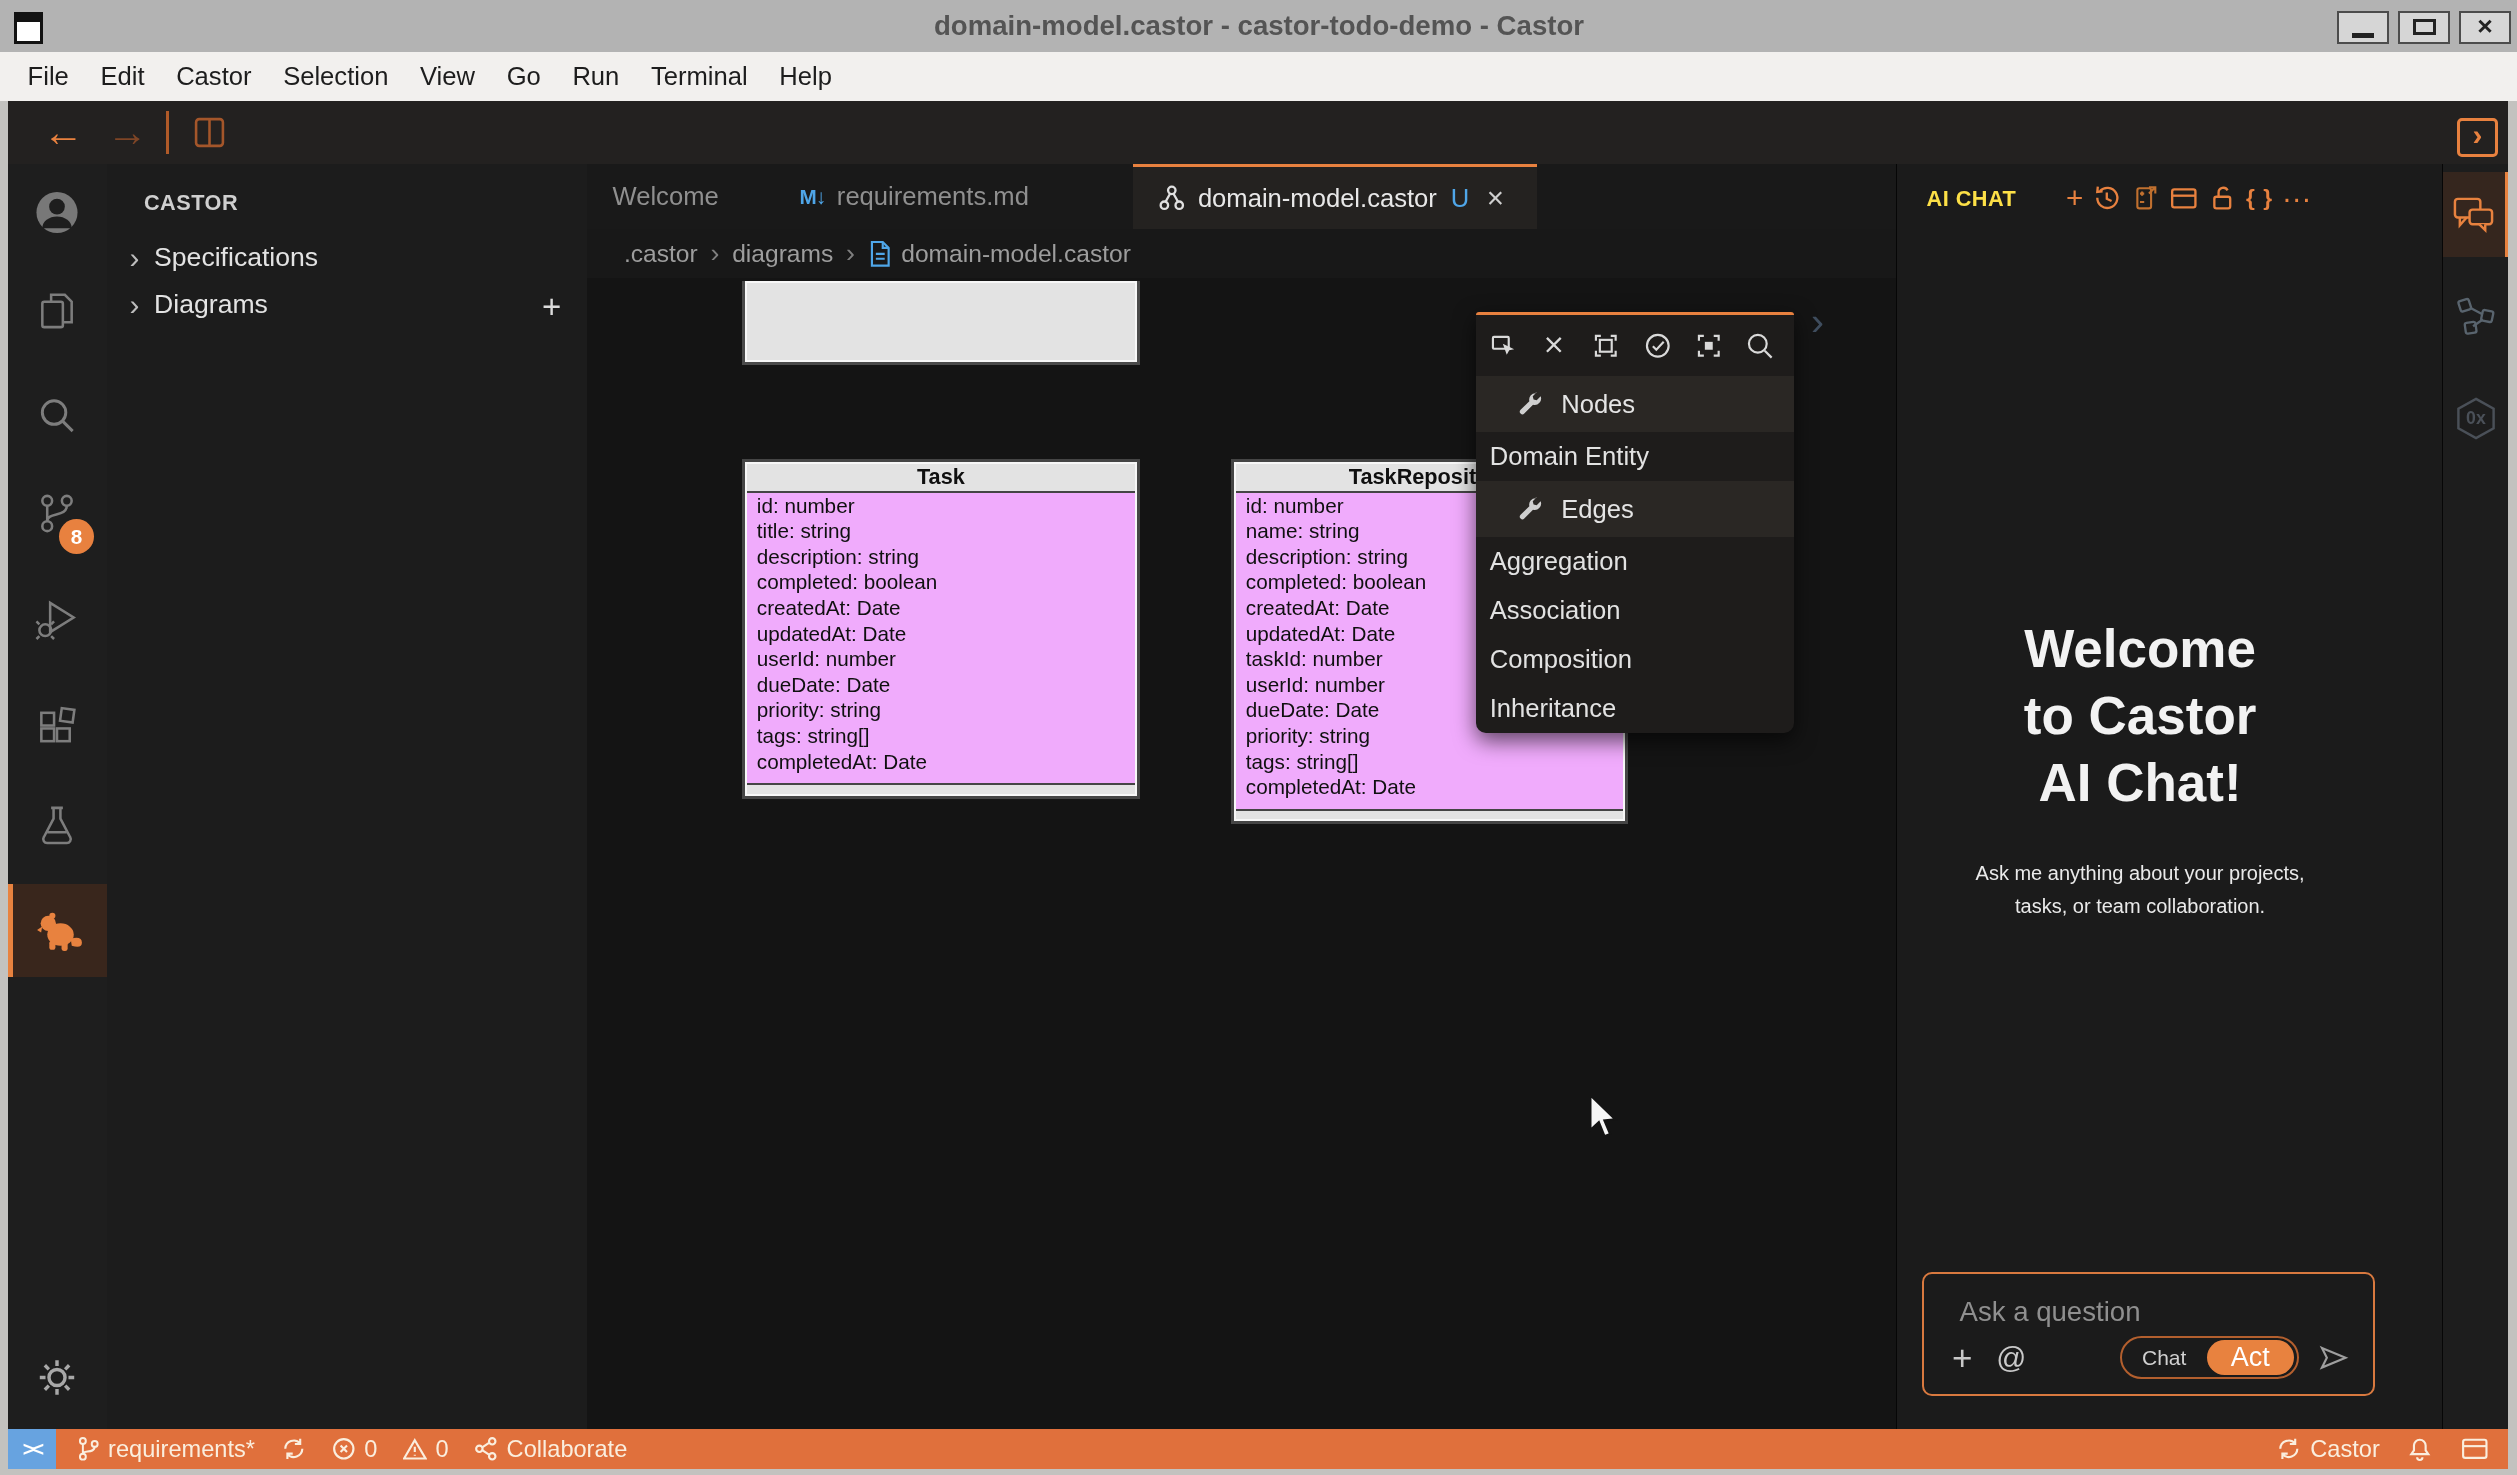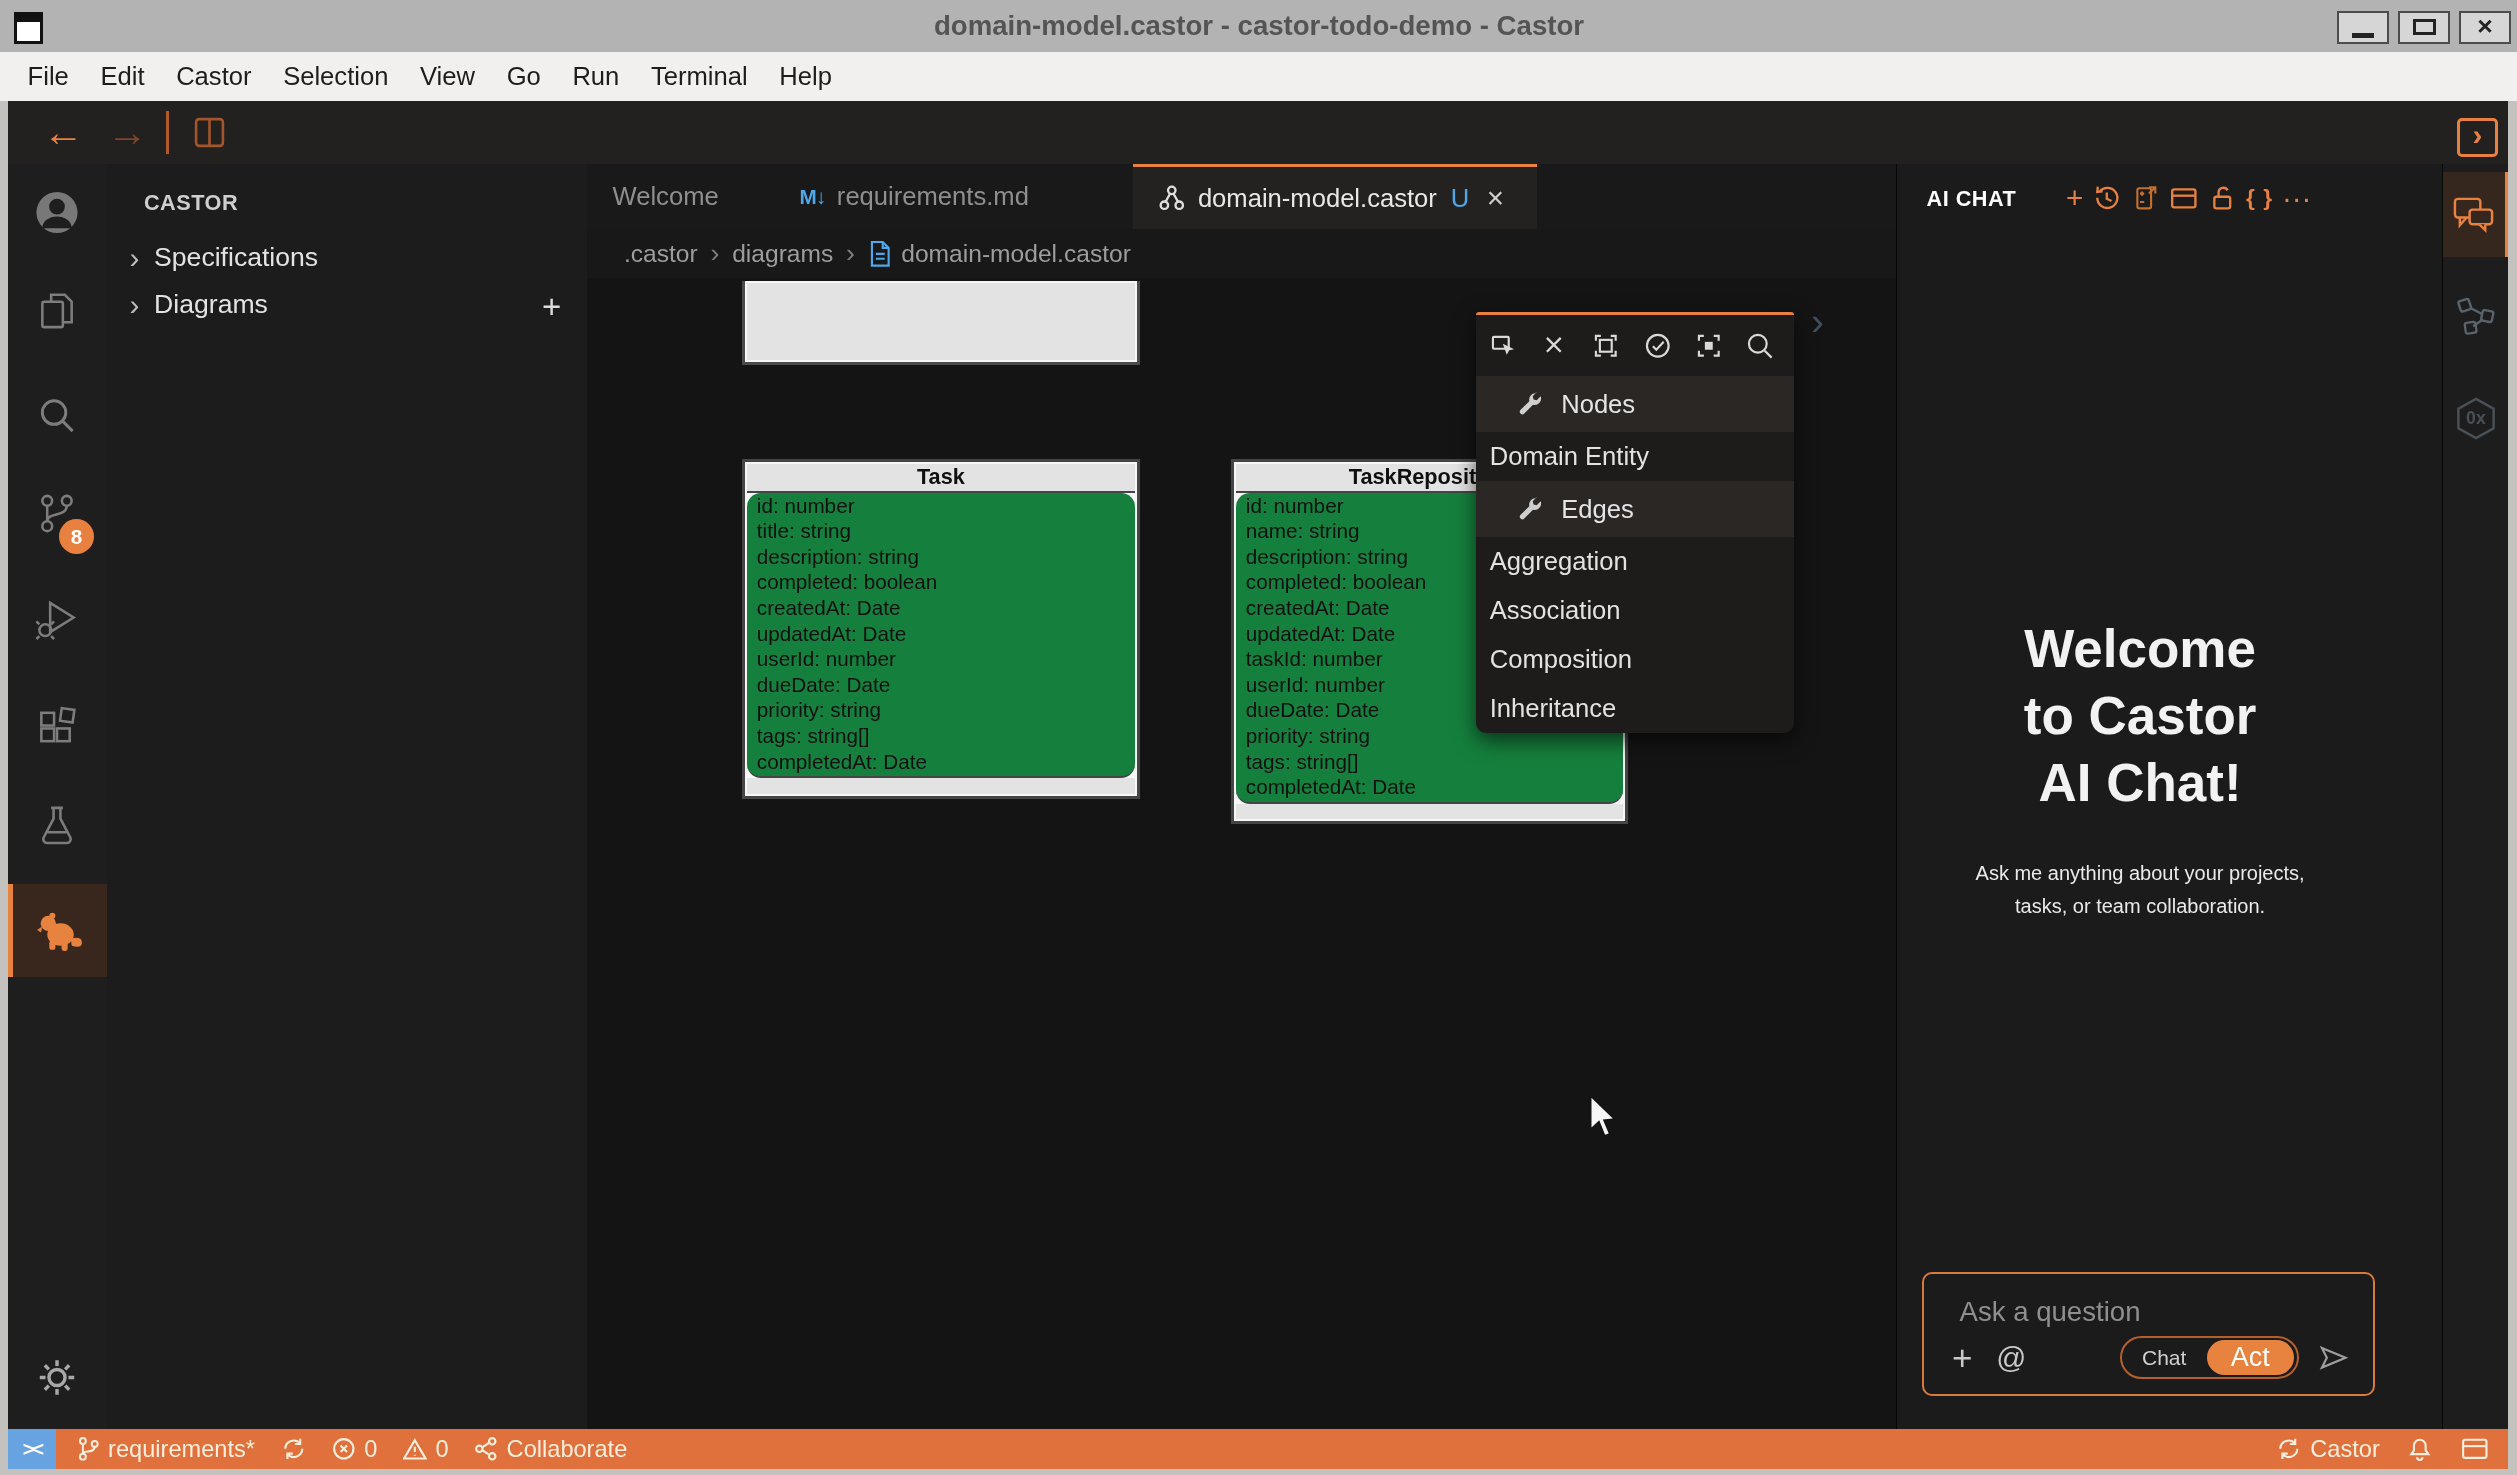--- a/index.html
+++ b/index.html
@@ -77,21 +77,21 @@
 
   .canvas { height:1151px; background:#141414; position:relative; overflow:hidden; }
 
   
   .ghost-node { position:absolute; left:155px; top:3px; width:398px; height:84px; background:#e3e3e3;
                 border:3px solid #4a4a4a; border-top:0; box-shadow:inset 0 0 0 2px #f7f7f7; }
   .uml-node { position:absolute; border:3px solid #454545; background:#f7f7f7; padding:2px;
               display:flex; flex-direction:column; }
   .uml-head { background:#e3e3e3; border-bottom:2px solid #454545; height:28.6px; line-height:26.6px;
               text-align:center; font-size:21.7px; font-weight:bold; color:#101010; flex:none; }
-  .uml-attrs { background:#15803d; border-bottom:2px solid #454545; padding-bottom:2px; flex:none;border-radius:14px; }
+  .uml-attrs { background:#f0abfc; border-bottom:2px solid #454545; padding-bottom:9px; flex:none; }
   .uml-attr { font-size:20.7px; line-height:25.6px; padding-left:9.9px; color:#101010; white-space:nowrap; }
   .uml-empty { background:#e3e3e3; flex:1; }
   .node-task { left:155px; top:181px; width:398px; height:340px; }
   .node-repo { left:644px; top:181px; width:397px; height:365px; }
 
   
   .palette { position:absolute; left:889px; top:34px; width:318px; background:#1e1c1b;
              border-top:3.9px solid #e8813f; border-radius:3px 3px 9.9px 9.9px;
              box-shadow:0 7.9px 21.7px rgba(0,0,0,.6); z-index:5; overflow:hidden; }
   .pal-toolbar { height:61px; display:flex; align-items:center; padding-left:12.8px; gap:21.7px; }
@@ -99,21 +99,21 @@
                  padding-left:40px; gap:17.7px; font-size:25.6px; color:#e5e5e5; }
   .pal-item { height:49px; display:flex; align-items:center; padding-left:13.8px;
               font-size:25.6px; color:#e2e2e2; }
   .pal-chevron { position:absolute; left:1224px; top:21.7px; font-size:39px; color:#3f4d5e; z-index:4; }
   .cursor { position:absolute; left:1000px; top:816px; z-index:10; }
 
   
   .chatpanel { width:546px; background:#1b1b1b; border-left:1px solid #060606; position:relative; flex:none; }
   .chat-header { position:absolute; top:0; left:0; right:0; height:68px; }
   .ch-title { position:absolute; left:29.6px; top:21.7px; font-size:21.7px; font-weight:bold;
-              letter-spacing:0.5px; color:#ffffff; }
+              letter-spacing:0.5px; color:#fde047; }
   .ch-icons { position:absolute; left:169px; top:13.8px; display:flex; align-items:center; gap:8.9px;
               color:#e8813f; height:39px; }
   .ch-txt { font-size:29.6px; color:#e8813f; line-height:1; }
   .ch-braces { font-size:22.7px; font-weight:bold; letter-spacing:1px; }
   .chat-welcome { position:absolute; top:451px; left:19.7px; width:447px; text-align:center; }
   .cw-line { font-size:53px; font-weight:bold; line-height:67px; color:#f2f2f2; }
   .cw-sub { margin:41px auto 0; width:370px; font-size:20px; line-height:33px; color:#eaeaea; }
   .chat-input { position:absolute; left:25.6px; top:1108px; width:453px; height:124px;
                 border:2px solid #d8793f; border-radius:9.9px; background:#1b1b1b; }
   .ci-placeholder { position:absolute; left:35px; top:21.7px; font-size:27.6px; color:#8f8f8f; }

